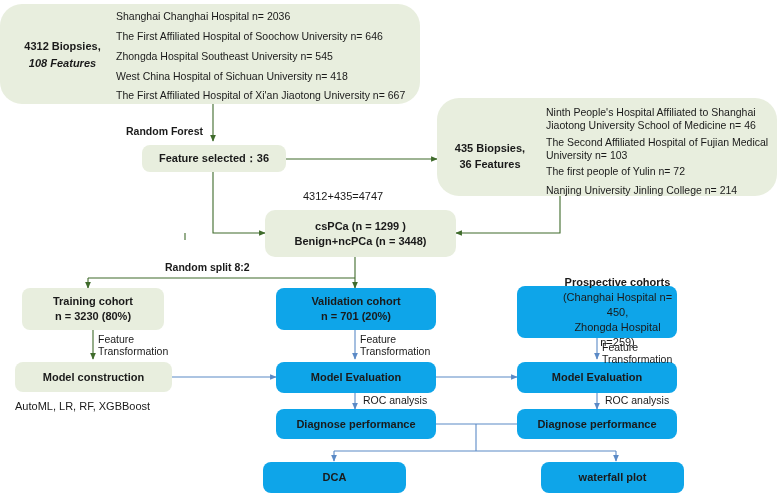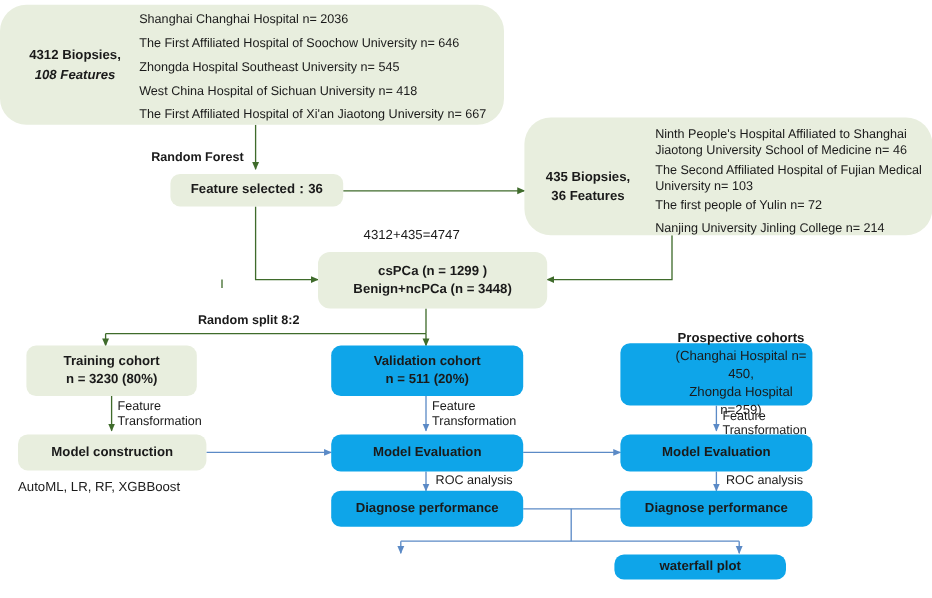--- a/index.html
+++ b/index.html
@@ -139,41 +139,42 @@
     <div class="boxline bold">Benign+ncPCa (n = 3448)</div>
   </div>
 
   <div class="box green" style="left:22px; top:288px; width:142px; height:42px; border-radius:8px;">
     <div class="boxline bold">Training cohort</div>
     <div class="boxline bold">n = 3230 (80%)</div>
   </div>
 
   <div class="box blue" style="left:276px; top:288px; width:160px; height:42px;">
     <div class="boxline bold">Validation cohort</div>
-    <div class="boxline bold">n = 511 (20%)</div>
+    <div class="boxline bold">n = 701 (20%)</div>
   </div>
 
   <div class="box blue" style="left:517px; top:286px; width:160px; height:52px;padding-left:41px;">
     <div class="boxline bold">Prospective cohorts</div>
     <div class="boxline">(Changhai Hospital n= 450,</div>
     <div class="boxline">Zhongda Hospital n=259)</div>
   </div>
 
   <div class="box green boxline bold" style="left:15px; top:362px; width:157px; height:30px; border-radius:8px;">Model construction</div>
 
   <div class="box blue boxline bold" style="left:276px; top:362px; width:160px; height:31px;">Model Evaluation</div>
 
   <div class="box blue boxline bold" style="left:517px; top:362px; width:160px; height:31px;">Model Evaluation</div>
 
   <div class="box blue boxline bold" style="left:276px; top:409px; width:160px; height:30px;">Diagnose performance</div>
 
   <div class="box blue boxline bold" style="left:517px; top:409px; width:160px; height:30px;">Diagnose performance</div>
 
+  <div class="box blue boxline bold" style="left:263px; top:462px; width:143px; height:31px;">DCA</div>
 
-  <div class="box blue boxline" style="left:512px; top:462px; width:143px; height:21px; font-weight:bold;">waterfall plot</div>
+  <div class="box blue boxline" style="left:541px; top:462px; width:143px; height:31px; font-weight:bold;">waterfall plot</div>
 
   <div class="lbl bold" style="left:126px; top:125px;">Random Forest</div>
 
   <div class="lbl" style="left:303px; top:190px; font-size:11px;">4312+435=4747</div>
 
   <div class="lbl bold" style="left:165px; top:261px;">Random split 8:2</div>
 
   <div class="lbl" style="left:98px; top:333px;">Feature</div>
   <div class="lbl" style="left:98px; top:345px;">Transformation</div>
 

